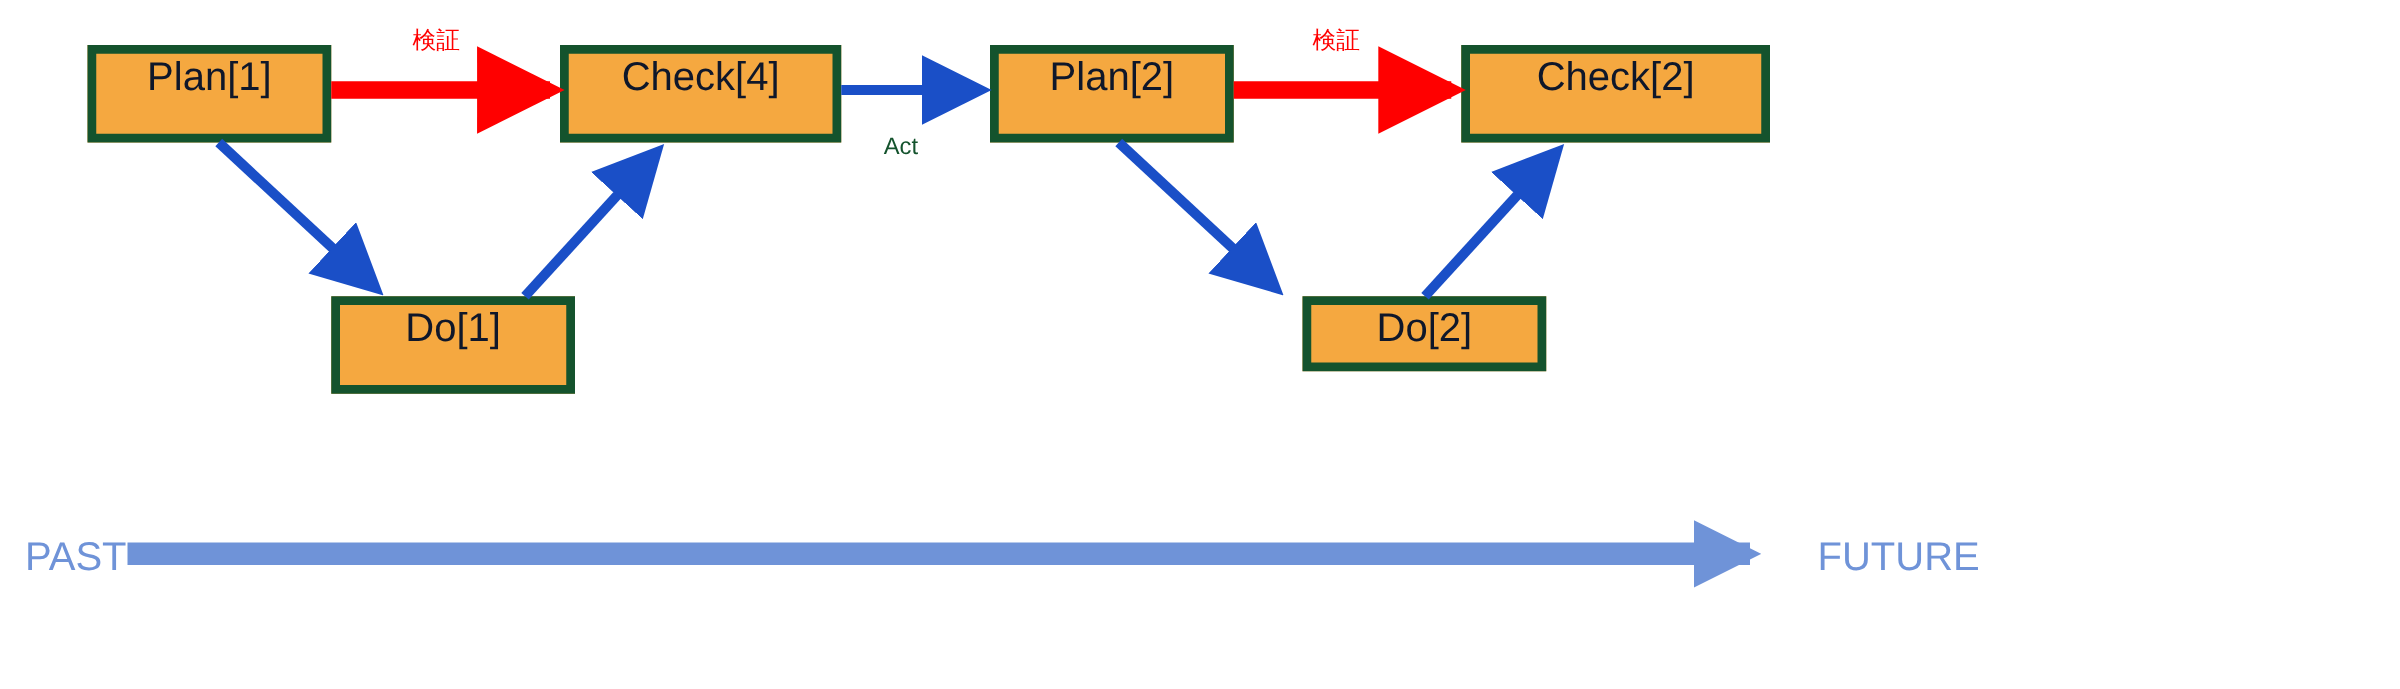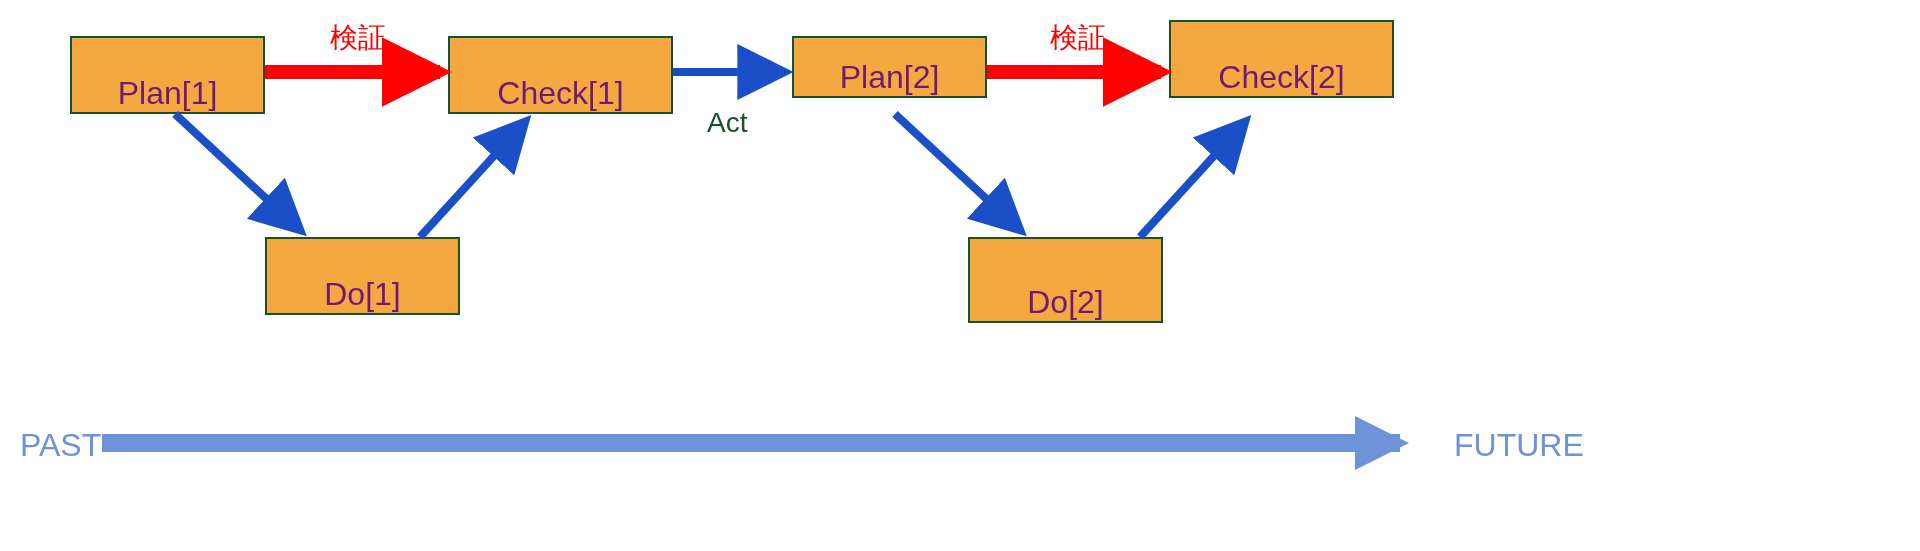--- a/index.html
+++ b/index.html
@@ -8,32 +8,32 @@
     width: 1920px;
     height: 551px;
     font-family: "Helvetica Neue", Arial, "Hiragino Sans", "Meiryo", sans-serif;
     background: #ffffff;
     position: relative;
     overflow: hidden;
   }
   .node {
     position: absolute;
     background: #f5a840;
-    border: 2px solid #14532d;
+    border: 7px solid #14532d;
     display: flex;
-    align-items: flex-end;
+    align-items: flex-start;
     justify-content: center;
     font-size: 32px;
-    color: #701a75;
+    color: #0f172a;
     box-sizing: border-box;
     font-family: "Meiryo", "Hiragino Kaku Gothic Pro", Arial, sans-serif;
   }
   .arrow-label {
     position: absolute;
-    font-size: 28px;
+    font-size: 19px;
     white-space: nowrap;
   }
   .red-label { color: #ff0000; }
   .orange-label { color: #14532d; }
   .timeline-label {
     position: absolute;
     color: #6f93d8;
     font-size: 32px;
     font-family: Arial, Helvetica, sans-serif;
   }
@@ -45,32 +45,32 @@
     pointer-events: none;
   }
 </style>
 </head>
 <body>
 
 <div class="node" style="left:70px;  top:36px;  width:195px; height:78px;">
     <span>Plan[1]</span>
   </div>
 <div class="node" style="left:448px; top:36px;  width:225px; height:78px;">
-    <span>Check[1]</span>
+    <span>Check[4]</span>
   </div>
-<div class="node" style="left:792px; top:36px;  width:195px; height:62px;">
+<div class="node" style="left:792px; top:36px;  width:195px; height:78px;">
     <span>Plan[2]</span>
   </div>
-<div class="node" style="left:1169px;top:20px;  width:225px; height:78px;">
+<div class="node" style="left:1169px;top:36px;  width:247px; height:78px;">
     <span>Check[2]</span>
   </div>
 <div class="node" style="left:265px; top:237px; width:195px; height:78px;">
     <span>Do[1]</span>
   </div>
-<div class="node" style="left:968px; top:237px; width:195px; height:86px;">
+<div class="node" style="left:1042px; top:237px; width:195px; height:60px;">
     <span>Do[2]</span>
   </div>
 
 <div class="arrow-label red-label" style="left:330px;  top:19px;">検証</div>
 <div class="arrow-label red-label" style="left:1050px; top:19px;">検証</div>
 <div class="arrow-label orange-label" style="left:707px;  top:107px;">Act</div>
 
 <div class="timeline-label" style="left:20px;   top:427px;">PAST</div>
 <div class="timeline-label" style="left:1454px; top:427px;">FUTURE</div>
 

